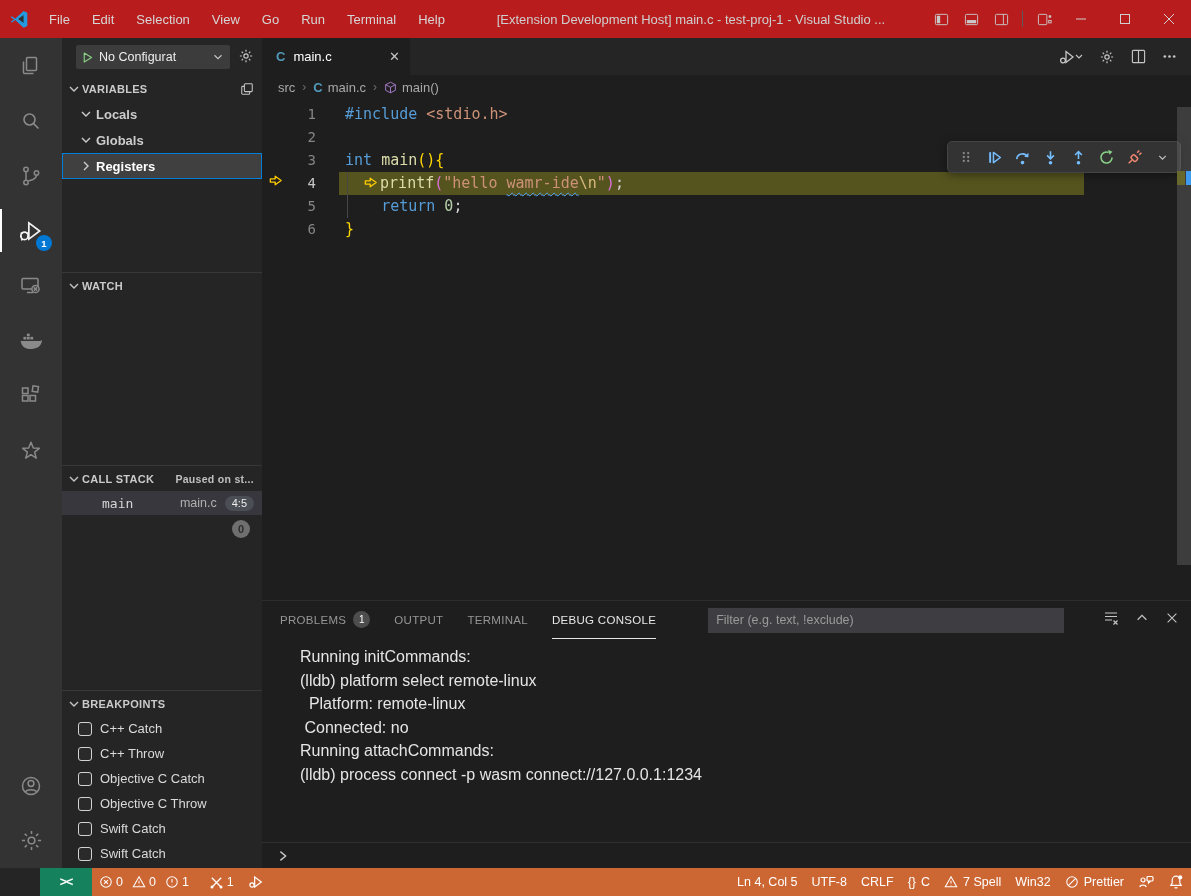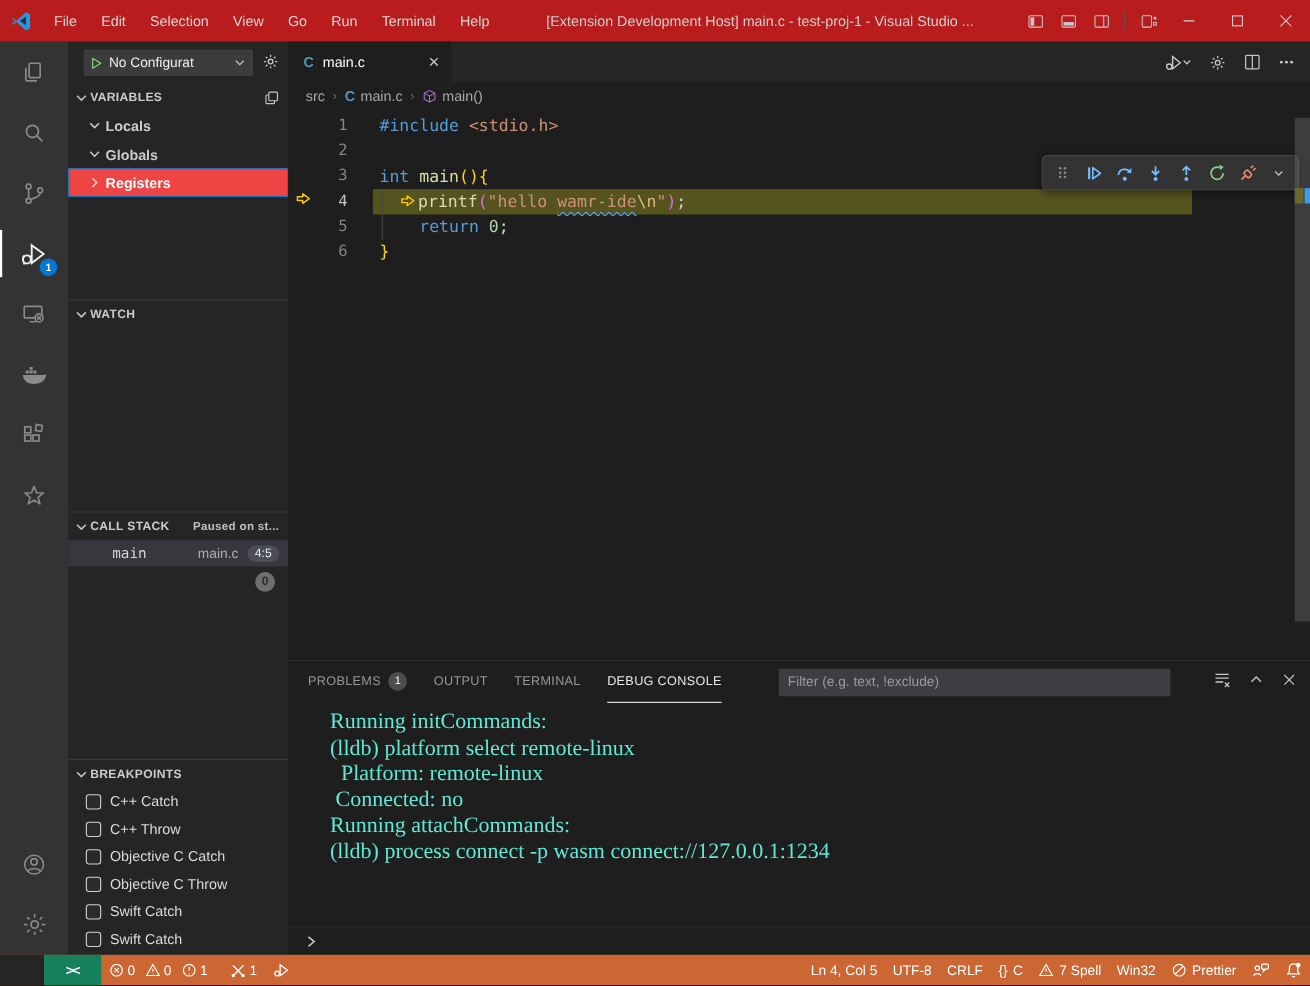--- a/index.html
+++ b/index.html
@@ -46,21 +46,21 @@
   .sec-callstack{ height:225px; flex:none;}
   .sec-breakpoints{ flex:1;}
   .section-header{ height:25px; flex:none; display:flex; align-items:center; padding:0 8px 0 4px;
     font-size:11px; font-weight:bold; color:#cbcbcb; letter-spacing:.3px;}
   .section-header .hdr-chev{ color:#c5c5c5; display:flex; }
   .hdr-desc{ margin-left:auto; font-size:10.5px; font-weight:bold; color:#c0c0c0; white-space:nowrap;}
   .hdr-action{ margin-left:auto; color:#c5c5c5; display:flex;}
 
   .var-row{ height:26px; flex:none; display:flex; align-items:center; padding-left:16px; font-weight:bold; color:#cccccc;}
   .var-row .row-chev{ width:18px; display:flex; color:#cccccc;}
-  .var-row.selected{ background:#ef4444; outline:1px solid #007fd4; outline-offset:-1px; color:#ffffff;}
+  .var-row.selected{ background:#404040; outline:1px solid #007fd4; outline-offset:-1px; color:#ffffff;}
 
   .frame-row{ height:24px; flex:none; background:#37373d; display:flex; align-items:center; padding:0 8px 0 40px;}
   .frame-name{ font-family:"DejaVu Sans Mono",monospace; font-size:13px; color:#d6d6d6;}
   .frame-file{ margin-left:auto; color:#b0b0b0; font-size:12.5px;}
   .badge-pill{ background:#4b4f55; border-radius:10px; padding:1.5px 7px; font-size:11px; color:#ececec; margin-left:8px;}
   .session-badge-row{ height:28px; flex:none; display:flex; justify-content:flex-end; align-items:center; padding-right:12px;}
   .count-badge{ width:18px; height:18px; border-radius:50%; background:#6f6f6f; color:#2d2d2d;
     font-size:11px; font-weight:bold; display:flex; align-items:center; justify-content:center;}
 
   .bp-row{ height:25px; flex:none; display:flex; align-items:center; padding-left:16px; color:#dadada;}
@@ -111,22 +111,22 @@
   .panel-tab{ font-size:11.5px; letter-spacing:.3px; color:#969696; height:100%;
     display:flex; align-items:center; gap:7px; border-bottom:1px solid transparent;}
   .panel-tab.active{ color:#e7e7e7; border-bottom-color:#e7e7e7;}
   .tab-badge{ width:17px; height:17px; border-radius:50%; background:#4d4d4d; color:#ffffff; font-size:10px;
     display:flex; align-items:center; justify-content:center;}
   .filter-input{ margin-left:28px; width:356px; height:25px; background:#3e3e42; border:none; outline:none;
     color:#cccccc; font-size:12.5px; padding:0 8px; font-family:"Liberation Sans",sans-serif;}
   .filter-input::placeholder{ color:#9a9a9a;}
   .panel-actions{ margin-left:auto; display:flex; align-items:center; gap:16px; color:#c5c5c5;}
 
-  .console{ flex:1; padding:6px 0 0 38px; font-family:Liberation Serif, serif; font-size:20px;
-    line-height:23.5px; color:#5eead4; white-space:pre; overflow:hidden;}
+  .console{ flex:1; padding:6px 0 0 38px; font-family:Liberation Sans, sans-serif; font-size:16px;
+    line-height:23.5px; color:#e5e5e5; white-space:pre; overflow:hidden;}
   .prompt-row{ height:26px; flex:none; border-top:1px solid #303031; display:flex; align-items:center;
     padding-left:14px; color:#c8c8c8;}
 
   
   .statusbar{ height:28px; flex:none; background:#cc6633; color:#ffffff; font-size:12.5px;
     display:flex; align-items:stretch;}
   .sb-item{ display:flex; align-items:center; gap:5px; padding:0 7px; white-space:nowrap;}
   .sb-dark{ width:40px; background:#252526; padding:0;}
   .sb-remote{ width:52px; background:#16825d; justify-content:center; font-weight:bold; letter-spacing:-1px;}
   .sb-right{ margin-left:auto; display:flex; align-items:stretch;}

